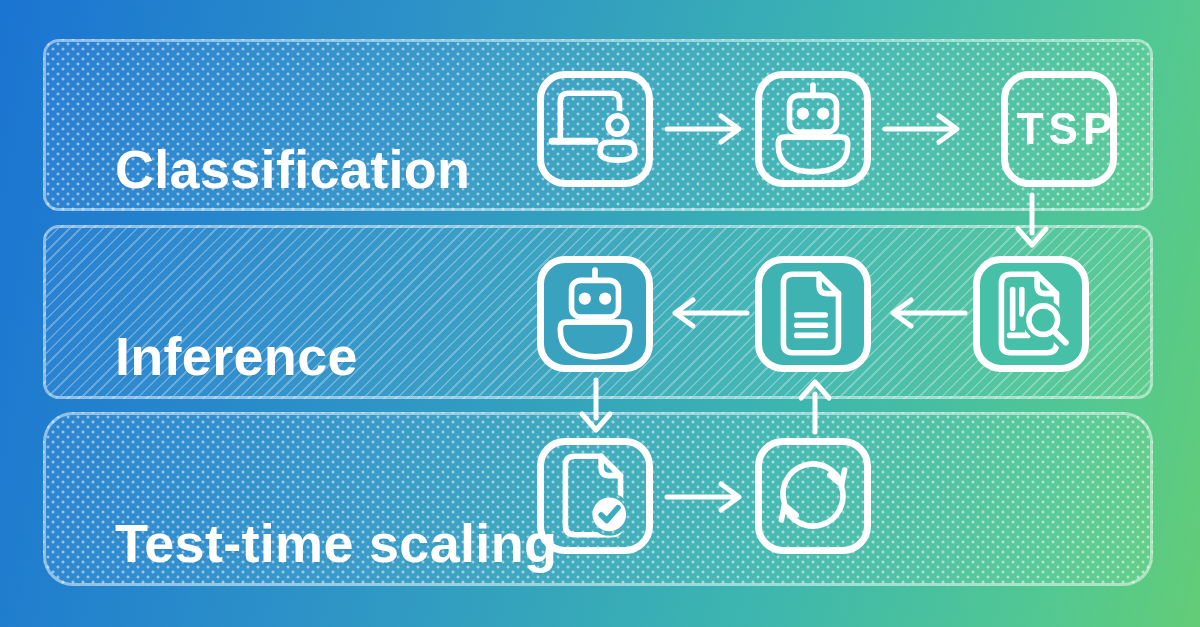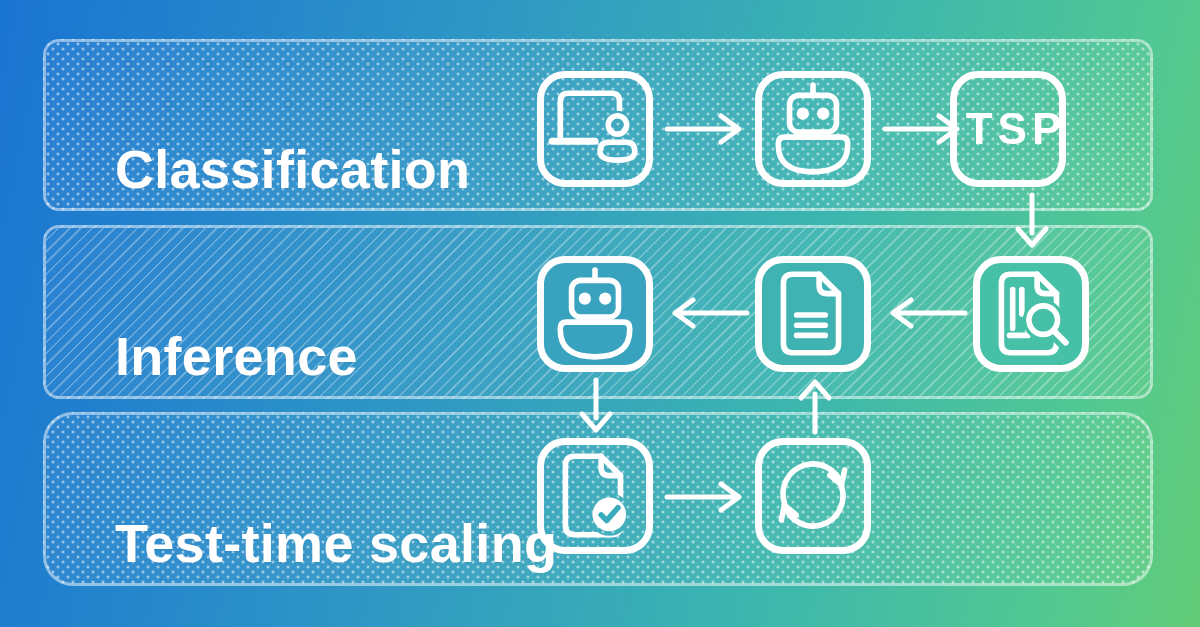--- a/index.html
+++ b/index.html
@@ -87,21 +87,21 @@
   <div class="node" style="left:755px; top:71px;">
     <svg viewBox="0 0 100 100">
       <path class="ic" d="M50 7 V15"></path>
       <rect class="ic" x="27" y="17" width="46" height="36" rx="9"></rect>
       <circle class="ic-fill" cx="40" cy="35" r="6"></circle>
       <circle class="ic-fill" cx="60" cy="35" r="6"></circle>
       <path class="ic" d="M16 64 Q16 58 22 58 H78 Q84 58 84 64 V66 Q84 92 50 92 Q16 92 16 66 Z"></path>
     </svg>
   </div>
 
-  <div class="node tsp" style="left:950px; top:71px;padding-left:16px;">
+  <div class="node tsp" style="left:1001px; top:71px;padding-left:16px;">
     <span>TSP</span>
   </div>
 
   <div class="node" style="left:537px; top:256px; background:#38a2bf;">
     <svg viewBox="0 0 100 100">
       <path class="ic" d="M50 7 V15"></path>
       <rect class="ic" x="27" y="17" width="46" height="36" rx="9"></rect>
       <circle class="ic-fill" cx="40" cy="35" r="6"></circle>
       <circle class="ic-fill" cx="60" cy="35" r="6"></circle>
       <path class="ic" d="M16 64 Q16 58 22 58 H78 Q84 58 84 64 V66 Q84 92 50 92 Q16 92 16 66 Z"></path>

